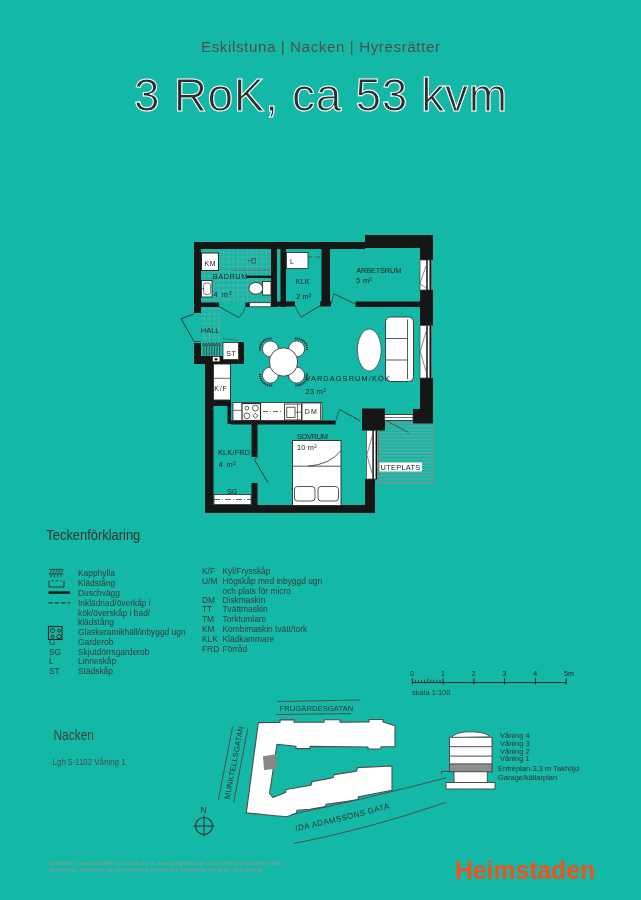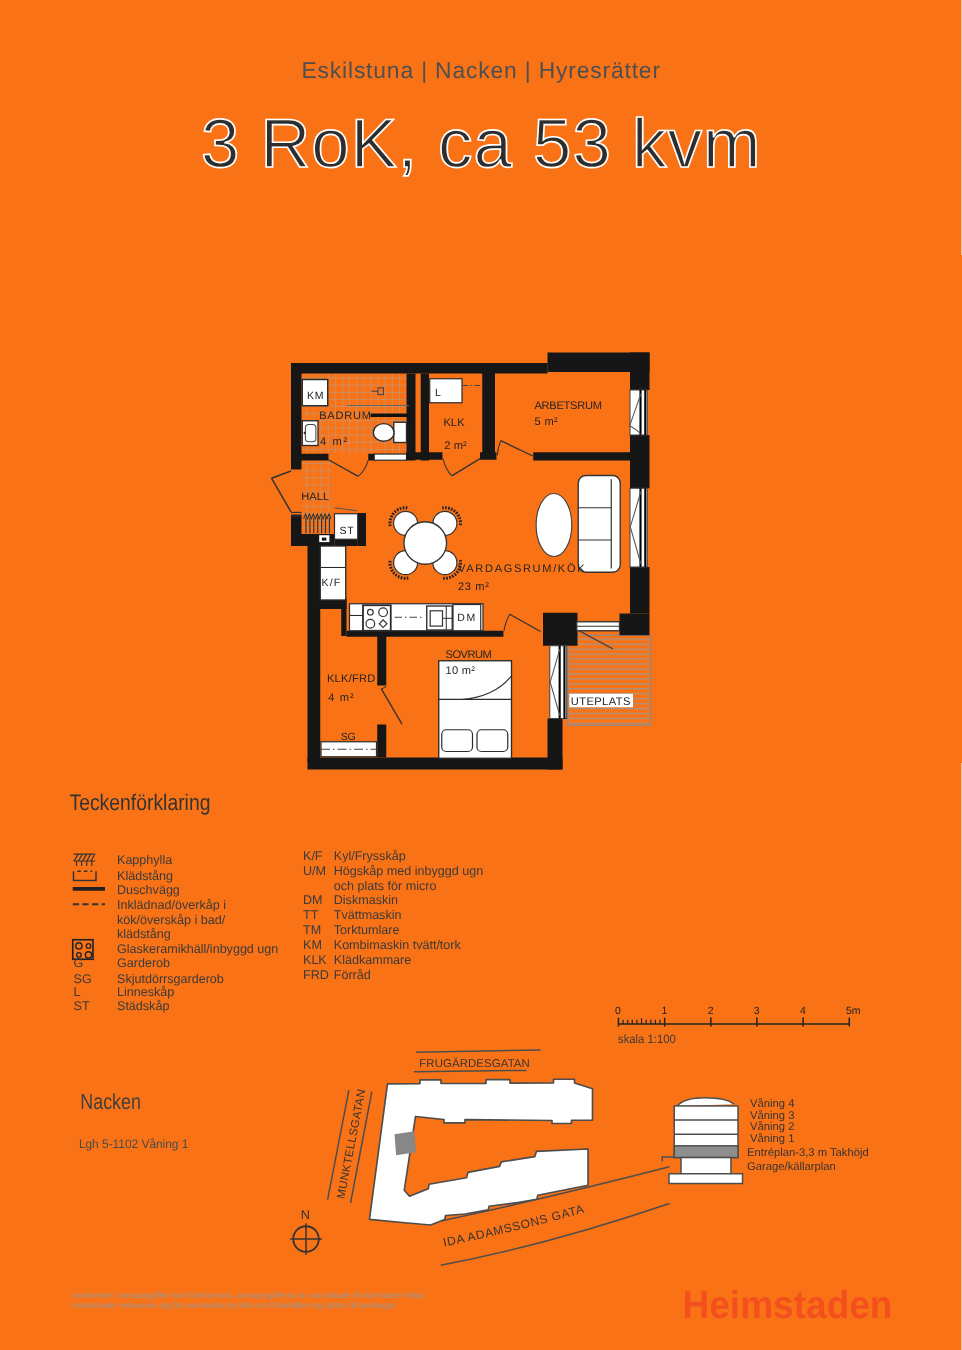--- a/index.html
+++ b/index.html
@@ -1,16 +1,16 @@
 <!DOCTYPE html>
 <html><head>
 <meta charset="utf-8">
 <style>
   html,body{margin:0;padding:0;background:#fff;}
-  .page{position:relative;width:641px;height:900px;background:#f97316;overflow:hidden;
+  .page{position:relative;width:641px;height:900px;background:#14b8a6;overflow:hidden;
         font-family:"Liberation Sans", sans-serif;}
   svg{position:absolute;left:0;top:0;}
   text{font-family:"Liberation Sans", sans-serif;}
 </style>
 </head>
 <body>
 <div class="page">
 <svg width="641" height="900" viewBox="0 0 641 900">
 <defs>
   <pattern id="grid" width="4.75" height="4.75" patternUnits="userSpaceOnUse">

